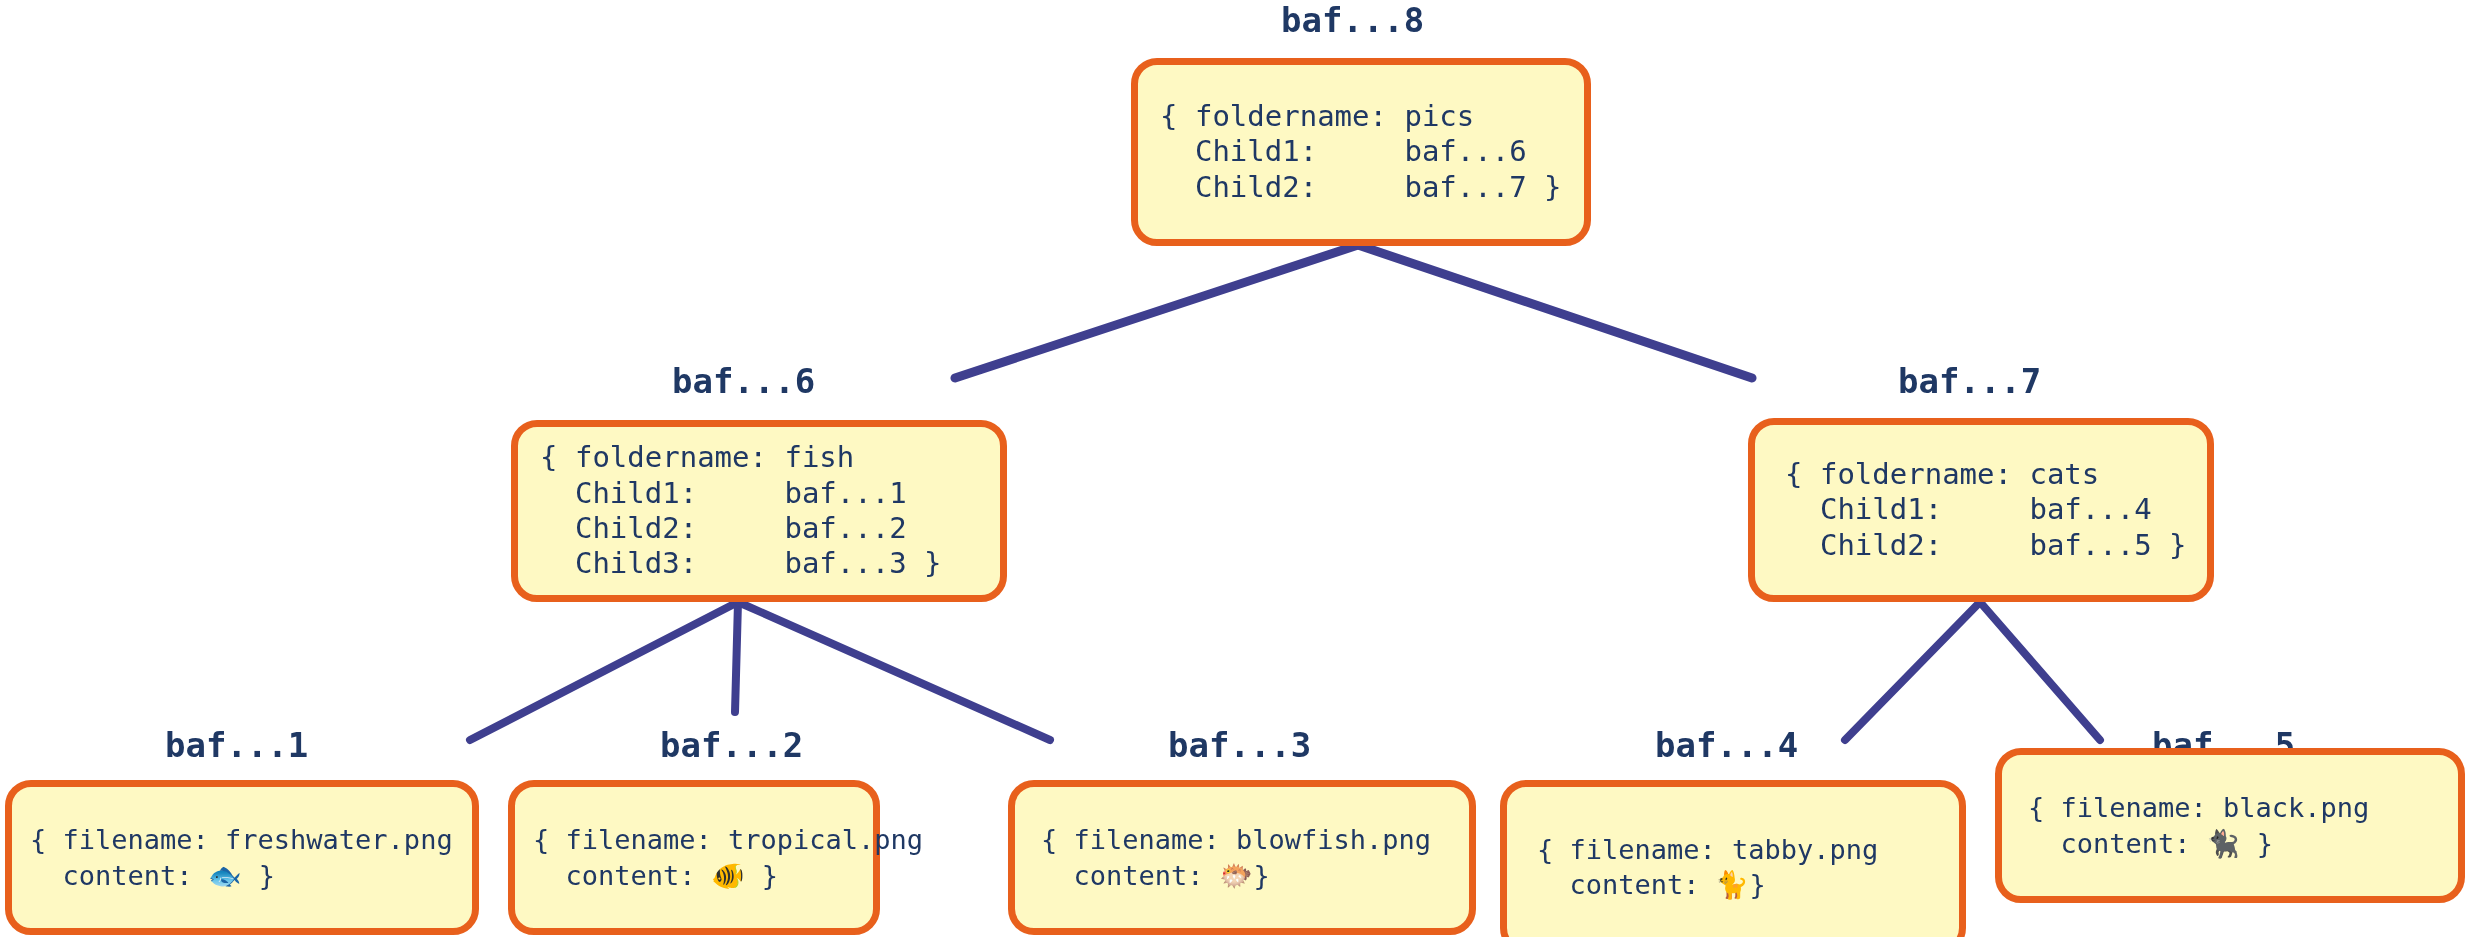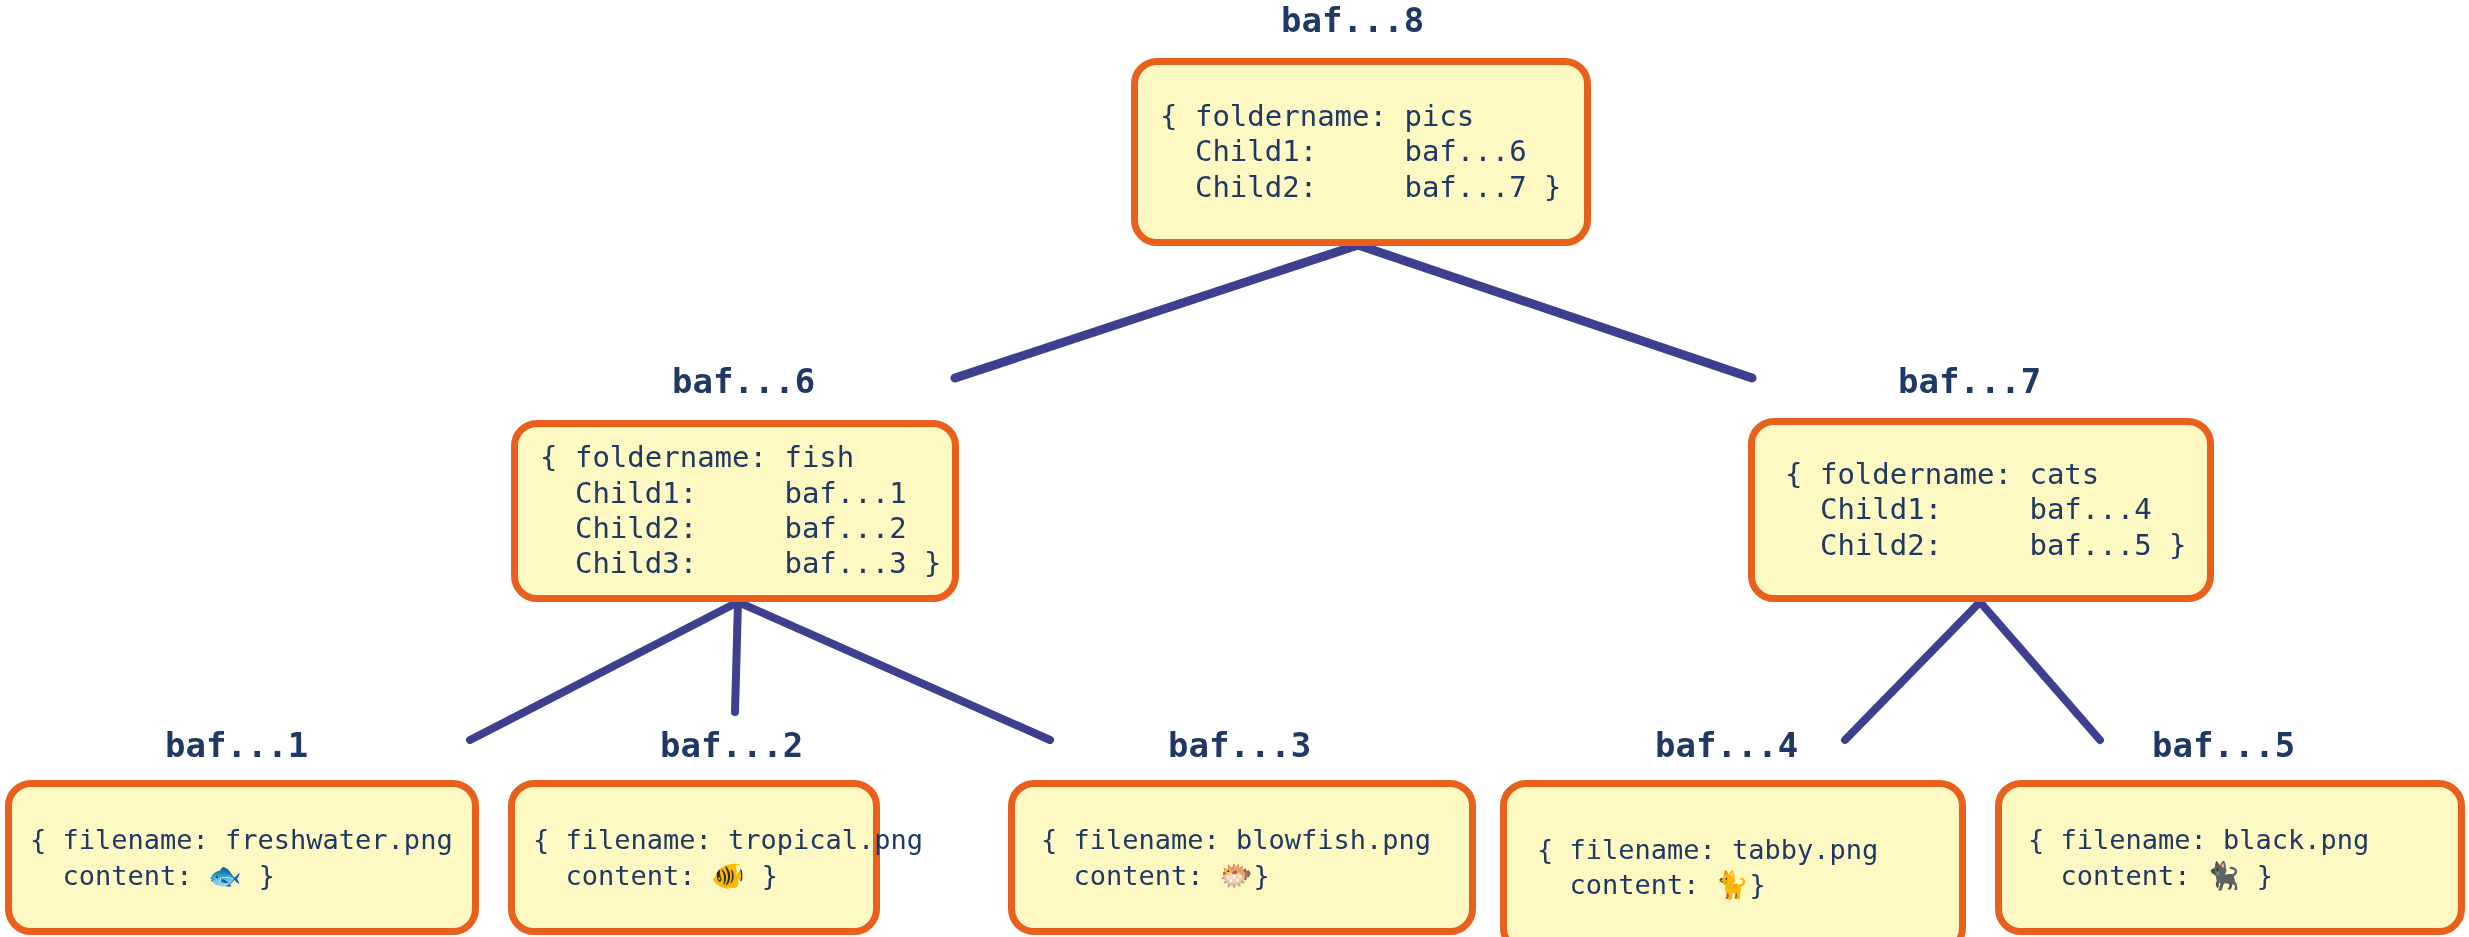--- a/index.html
+++ b/index.html
@@ -90,21 +90,21 @@
     <div class="node-label" style="left:1281px; top:3px;">baf...8</div>
     <div class="node-box" style="left:1131px; top:58px; width:460px; height:188px;">
       <div class="node-lines"><span>{ foldername: pics</span>
 <span>  Child1:     baf...6</span>
 <span>  Child2:     baf...7 }</span></div>
     </div>
   </div>
 
   <div class="node">
     <div class="node-label" style="left:672px; top:364px;">baf...6</div>
-    <div class="node-box" style="left:511px; top:420px; width:448px; height:182px;">
+    <div class="node-box" style="left:511px; top:420px; width:496px; height:182px;">
       <div class="node-lines"><span>{ foldername: fish</span>
 <span>  Child1:     baf...1</span>
 <span>  Child2:     baf...2</span>
 <span>  Child3:     baf...3 }</span></div>
     </div>
   </div>
 
   <div class="node">
     <div class="node-label" style="left:1898px; top:364px;">baf...7</div>
     <div class="node-box" style="left:1748px; top:418px; width:466px; height:184px;">
@@ -141,19 +141,19 @@
   <div class="node">
     <div class="node-label" style="left:1655px; top:728px;">baf...4</div>
     <div class="node-box" style="left:1500px; top:780px; width:466px; height:174px;">
       <div class="node-lines leaf-lines" style="padding-left:30px;"><span>{ filename: tabby.png</span>
 <span>  content: </span><span class="emoji">🐈</span><span>}</span></div>
     </div>
   </div>
 
   <div class="node">
     <div class="node-label" style="left:2152px; top:728px;">baf...5</div>
-    <div class="node-box" style="left:1995px; top:780px; width:470px; height:155px;">
+    <div class="node-box" style="left:1995px; top:748px; width:470px; height:155px;">
       <div class="node-lines leaf-lines" style="padding-left:26px;"><span>{ filename: black.png</span>
 <span>  content: </span><span class="emoji">🐈‍⬛</span><span> }</span></div>
     </div>
   </div>
 
 </div>
 
 </body></html>

